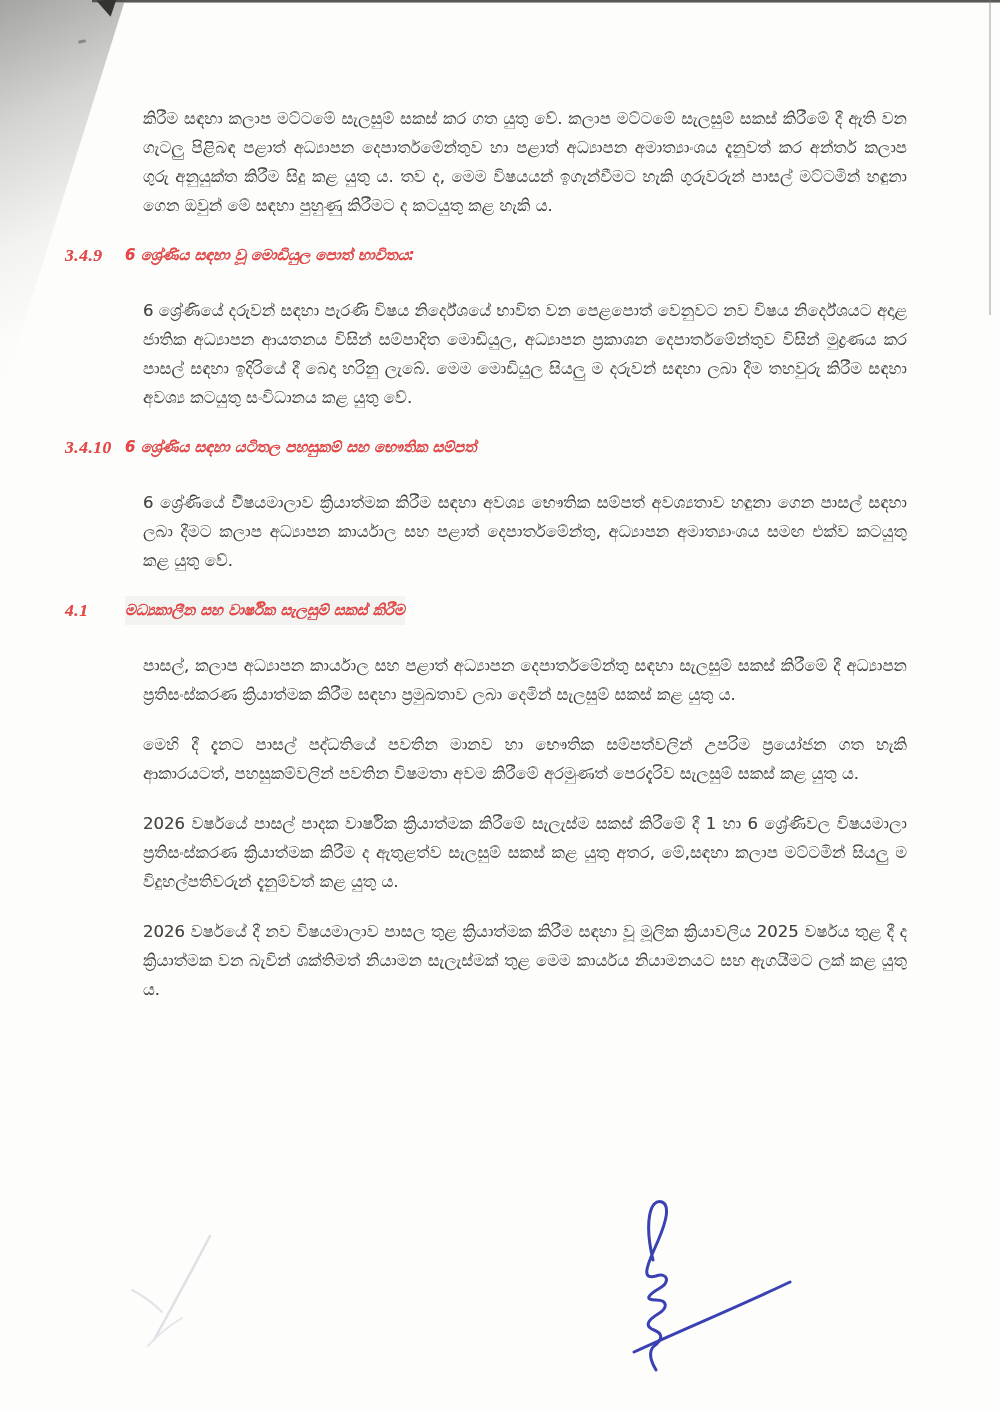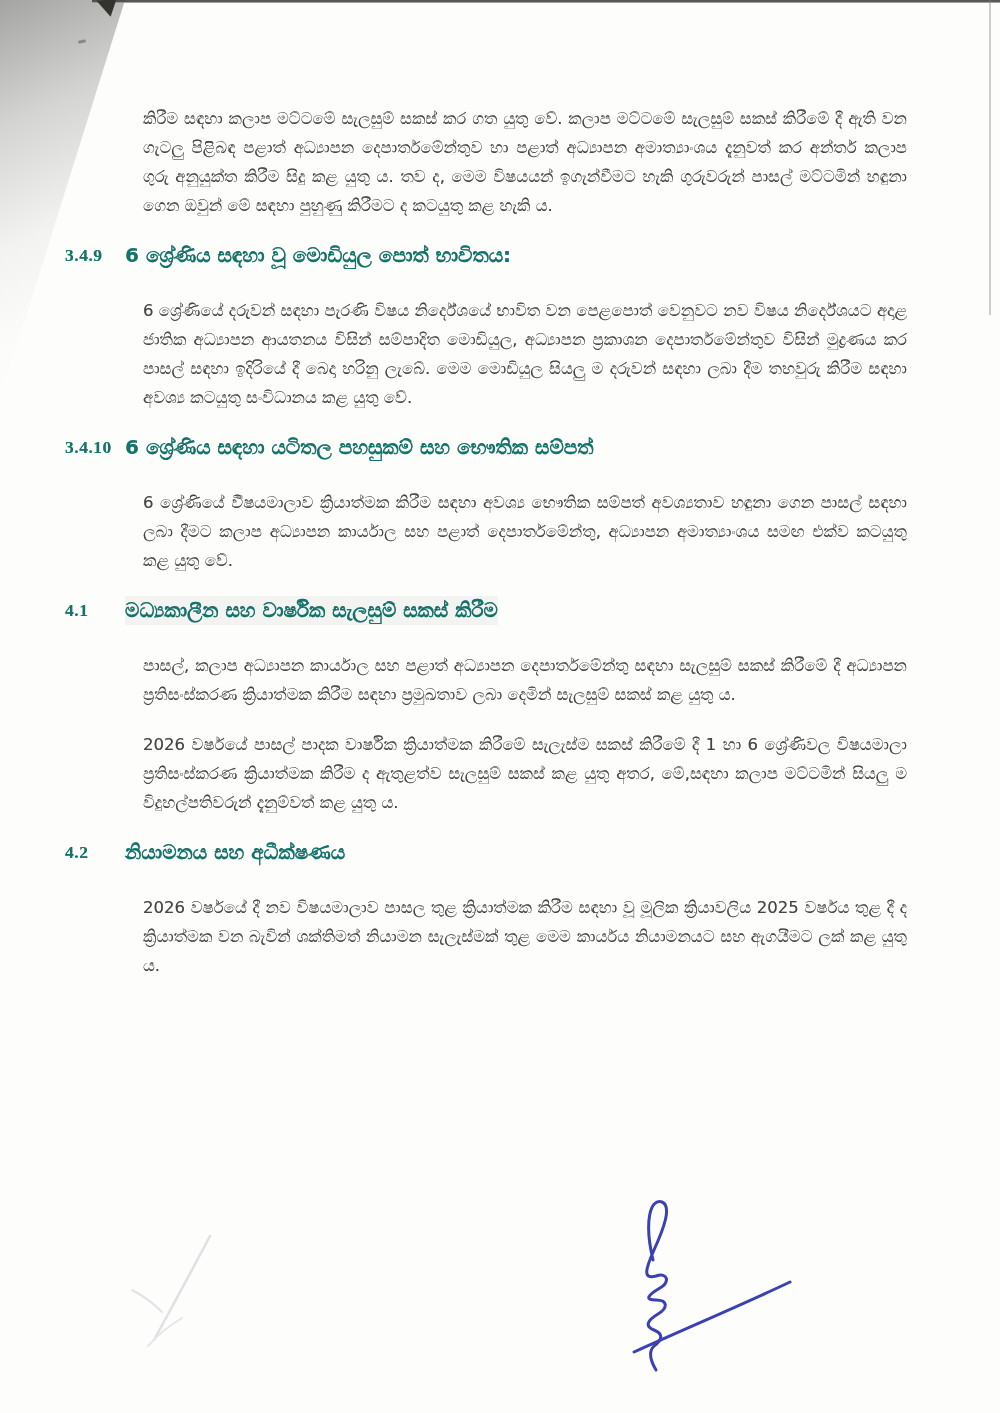--- a/index.html
+++ b/index.html
@@ -42,28 +42,28 @@
     position:absolute; left:65px; top:104px; width:842px;
     font-size:16.5px; line-height:29px;
     text-align:justify;
     text-shadow:0 0 0.6px rgba(80,80,78,0.55);
   }
   .content p { margin:0 0 21px 78px; }
   .intro { margin:0 0 21px 75px; }
   .sec-head {
     display:flex; align-items:center;
     margin:0 0 26px 0;
-    font-weight:bold; color:#0f766e;
+    font-weight:bold; color:#ef4444;font-style:italic;
   }
   .sec-num {
     flex:none; width:60px;
     font-family:"Liberation Serif", serif;
     font-size:17.5px; font-weight:600; letter-spacing:0.5px;
   }
-  .sec-title { font-size:20px; }
+  .sec-title { font-size:15px; }
   .shaded { background:rgba(120,120,118,0.07); }
   
   .signature { position:absolute; left:598px; top:1188px; }
   .pencil-mark { position:absolute; left:118px; top:1228px; opacity:0.55; }
 </style>
 </head>
 <body>
 
 <div class="page">
 
@@ -89,26 +89,23 @@
       <span class="sec-title">6 ශ්‍රේණිය සඳහා යටිතල පහසුකම් සහ භෞතික සම්පත්</span>
     </div>
     <p>6 ශ්‍රේණියේ විෂයමාලාව ක්‍රියාත්මක කිරීම සඳහා අවශ්‍ය භෞතික සම්පත් අවශ්‍යතාව හඳුනා ගෙන පාසල් සඳහා ලබා දීමට කලාප අධ්‍යාපන කාර්යාල සහ පළාත් දෙපාර්තමේන්තු, අධ්‍යාපන අමාත්‍යාංශය සමඟ එක්ව කටයුතු කළ  යුතු වේ.</p>
 
 
     <div class="sec-head">
       <span class="sec-num">4.1</span>
       <span class="sec-title shaded">මධ්‍යකාලීන සහ වාර්ෂික සැලසුම් සකස් කිරීම</span>
     </div>
     <p>පාසල්, කලාප අධ්‍යාපන කාර්යාල සහ පළාත් අධ්‍යාපන දෙපාර්තමේන්තු සඳහා සැලසුම් සකස් කිරීමේ දී අධ්‍යාපන ප්‍රතිසංස්කරණ ක්‍රියාත්මක කිරීම සඳහා ප්‍රමුඛතාව ලබා දෙමින් සැලසුම් සකස් කළ යුතු ය.</p>
+    <p>මෙහි දී දැනට පාසල් පද්ධතියේ පවතින මානව හා භෞතික සම්පත්වලින් උපරිම ප්‍රයෝජන ගත හැකි ආකාරයටත්, පහසුකම්වලින් පවතින විෂමතා අවම කිරීමේ අරමුණත් පෙරදැරිව සැලසුම් සකස් කළ යුතු ය.</p>
     <p>2026 වර්ෂයේ පාසල් පාදක වාර්ෂික ක්‍රියාත්මක කිරීමේ සැලැස්ම සකස් කිරීමේ දී  1 හා 6 ශ්‍රේණිවල විෂයමාලා ප්‍රතිසංස්කරණ ක්‍රියාත්මක කිරීම ද ඇතුළත්ව  සැලසුම් සකස් කළ යුතු අතර, මේ,සඳහා කලාප මට්ටමින් සියලු ම විදුහල්පතිවරුන් දැනුම්වත් කළ යුතු ය.</p>
 
-    <div class="sec-head">
-      <span class="sec-num">4.2</span>
-      <span class="sec-title">නියාමනය සහ අධීක්ෂණය</span>
-    </div>
     <p>2026 වර්ෂයේ දී නව විෂයමාලාව පාසල තුළ ක්‍රියාත්මක කිරීම සඳහා වූ මූලික ක්‍රියාවලිය 2025 වර්ෂය තුළ දී ද ක්‍රියාත්මක වන බැවින් ශක්තිමත් නියාමන සැලැස්මක් තුළ මෙම කාර්යය නියාමනයට සහ ඇගයීමට ලක් කළ යුතු ය.</p>
 
   </div>
 
   <svg class="pencil-mark" width="130" height="150" viewBox="0 0 130 150">
     <path d="M 92 8 C 70 50, 50 86, 36 112" stroke="#c7c9d0" stroke-width="2.5" fill="none" stroke-linecap="round"></path>
     <path d="M 14 62 C 26 68, 36 76, 44 84" stroke="#cdcfd5" stroke-width="2" fill="none" stroke-linecap="round"></path>
     <path d="M 30 118 C 42 104, 54 96, 64 90" stroke="#d2d4d9" stroke-width="2" fill="none" stroke-linecap="round"></path>
   </svg>
 

